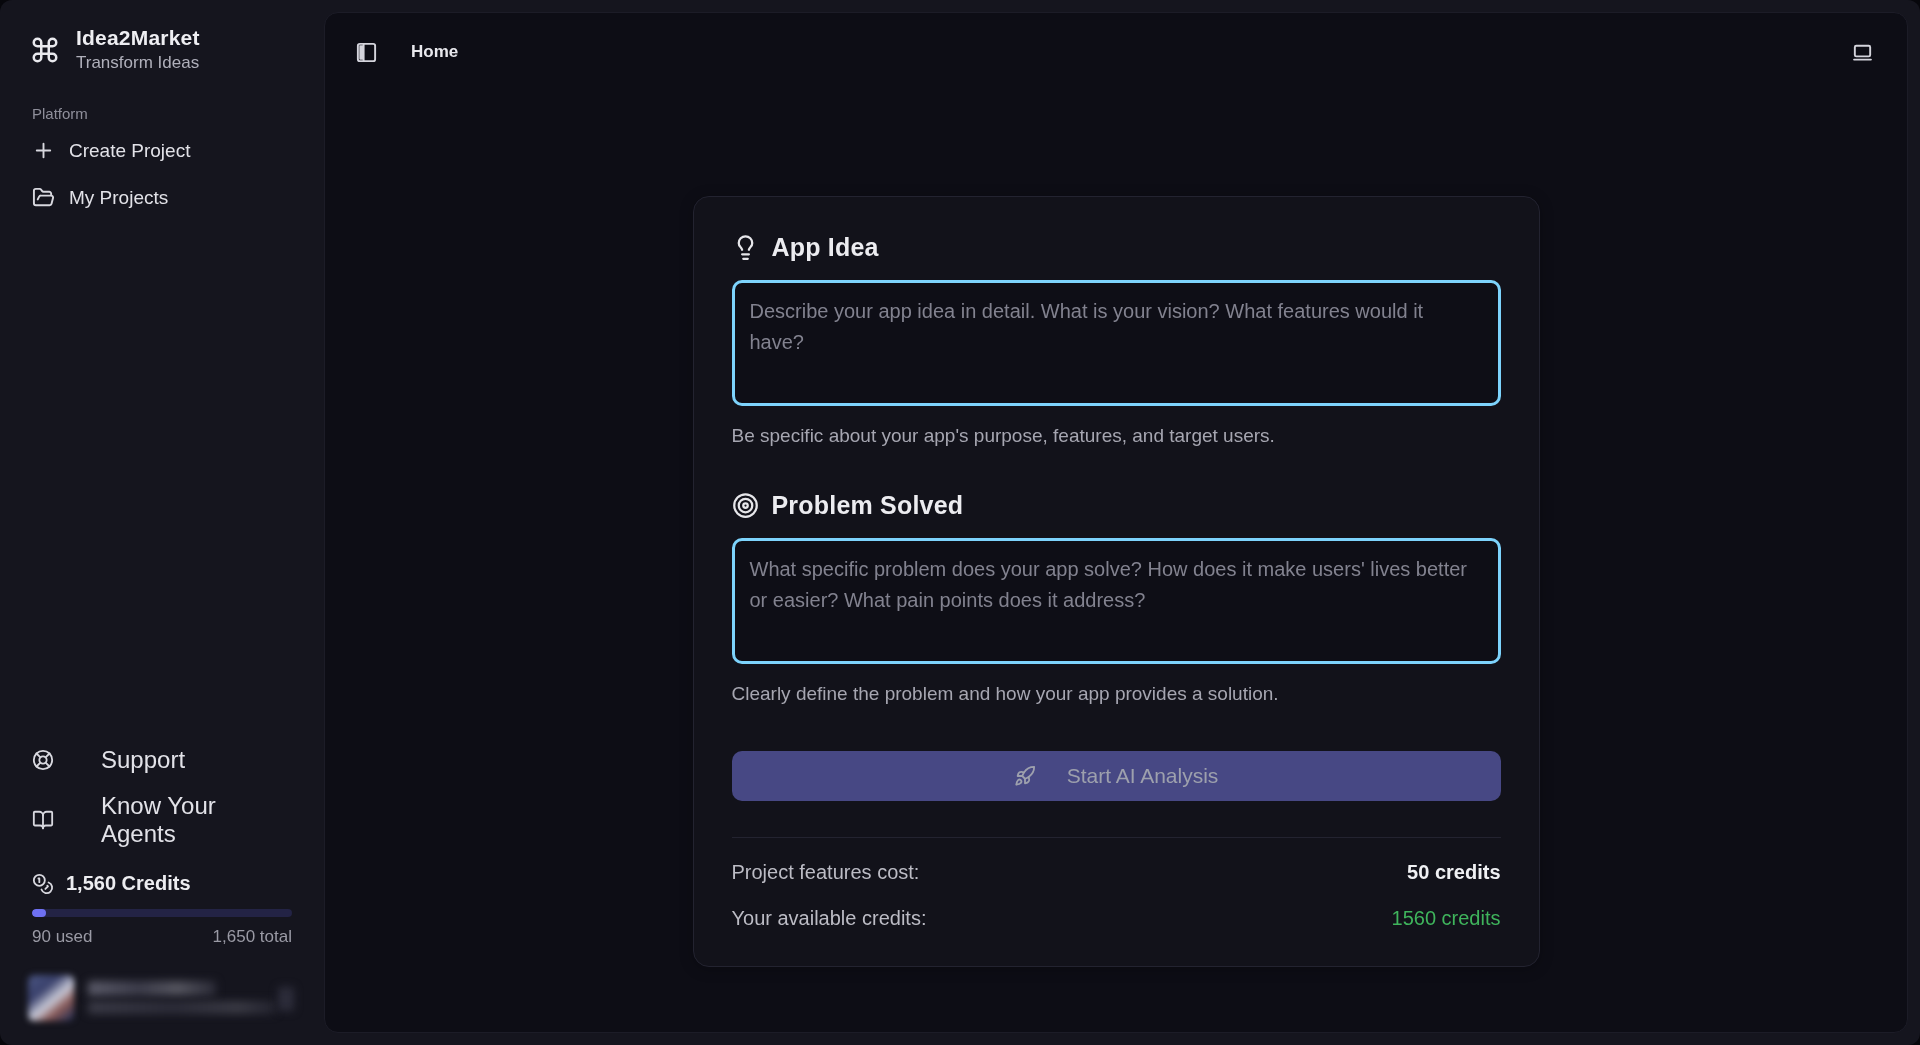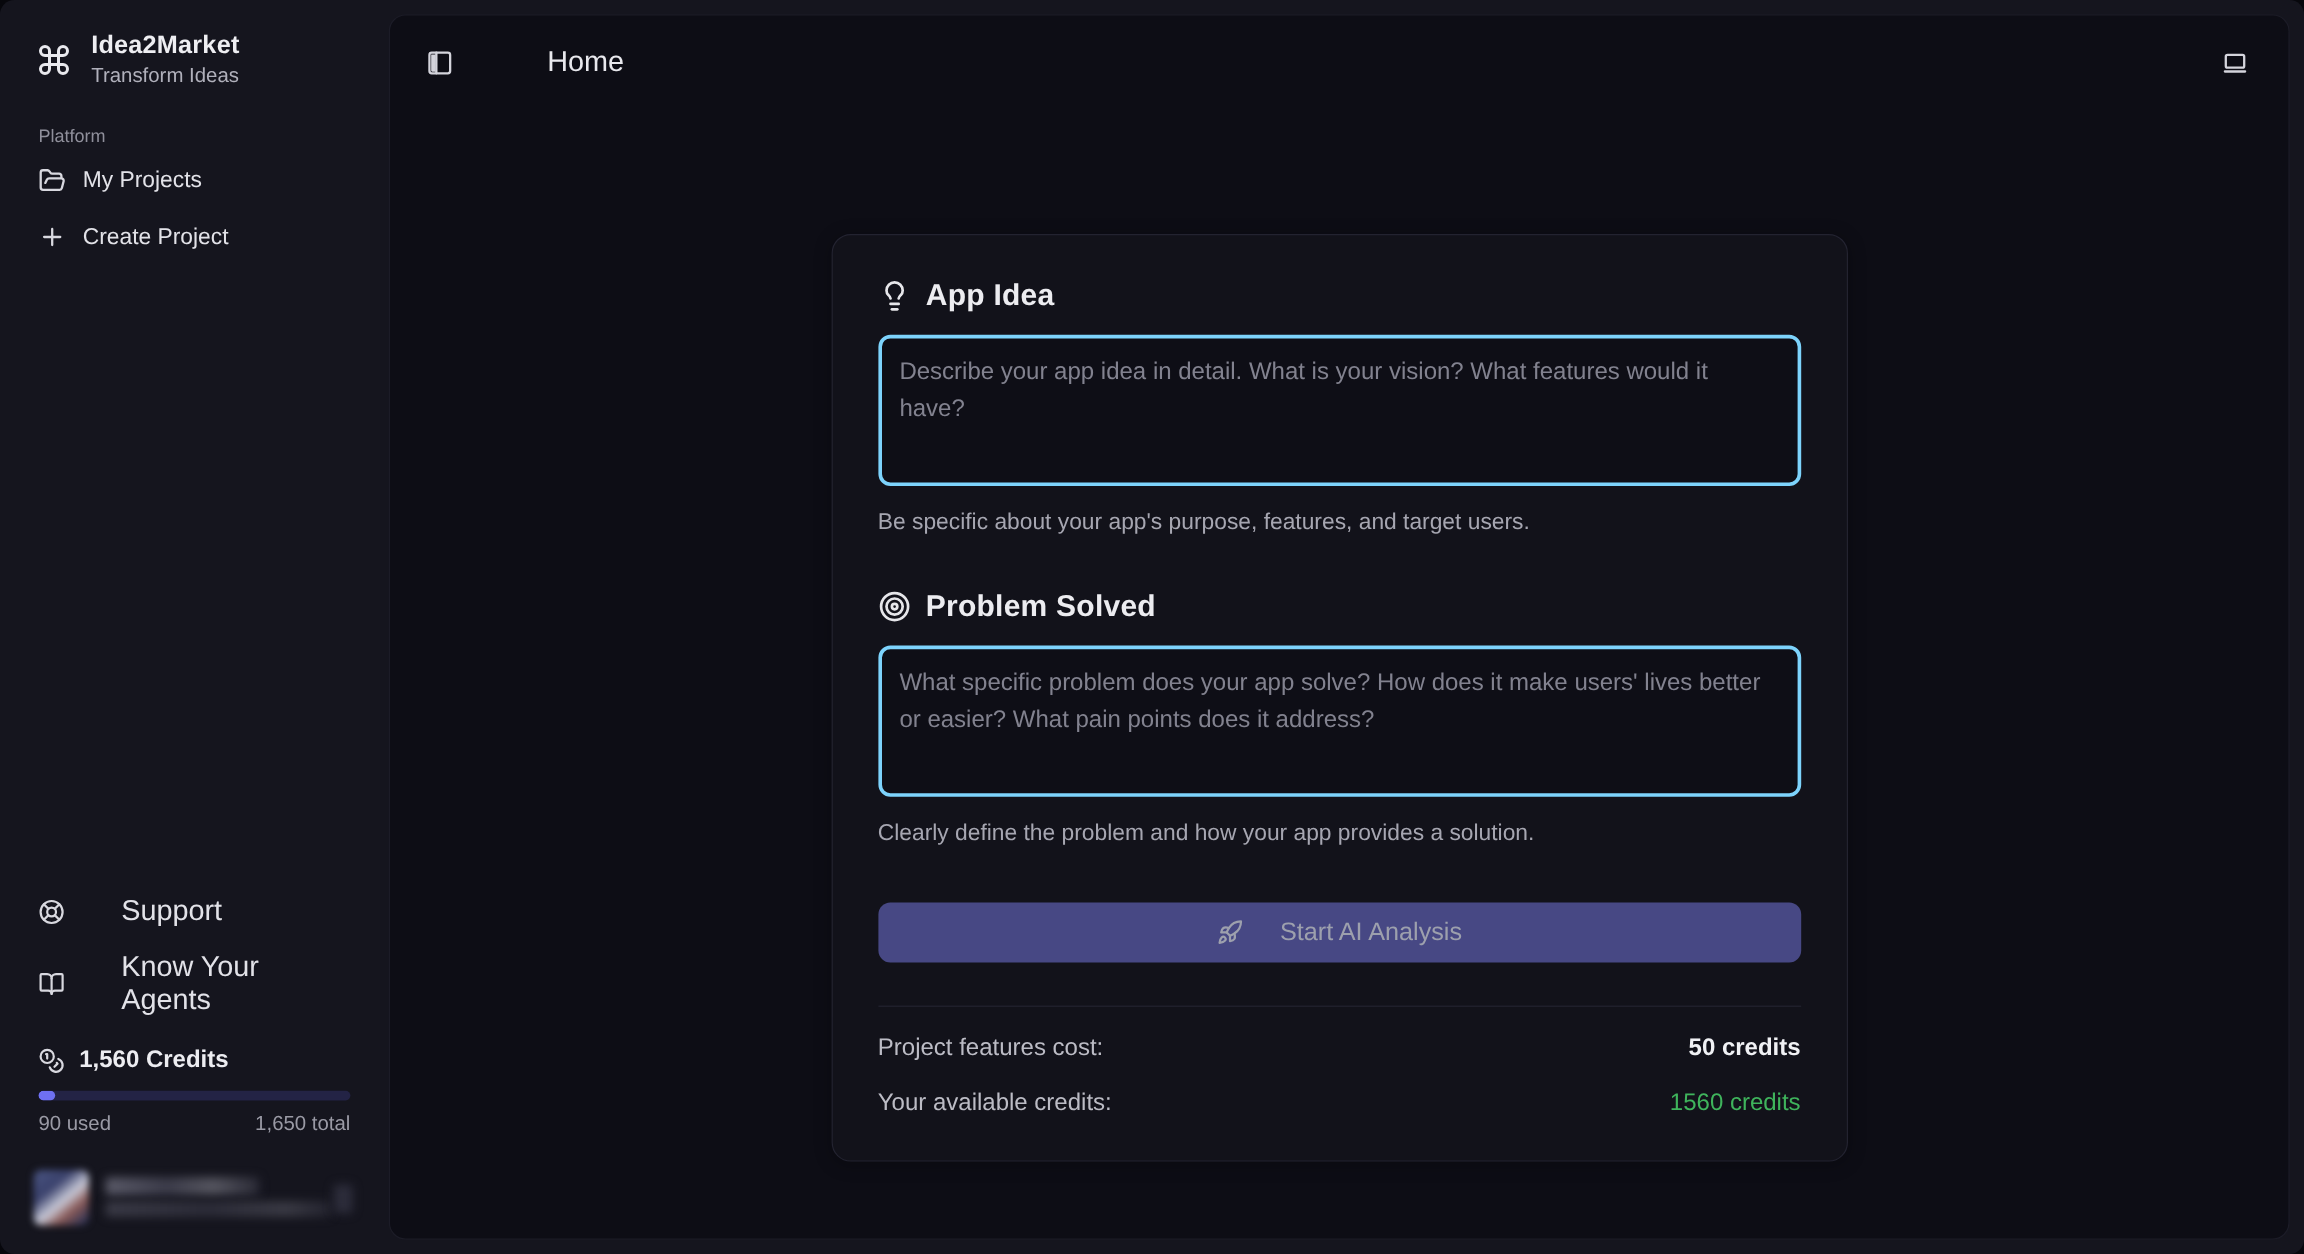--- a/index.html
+++ b/index.html
@@ -97,21 +97,21 @@
   .topbar {
     height: 78px; display: flex; align-items: center;
     padding: 0 26px 0 22px; gap: 26px;
   }
   .icon-btn {
     width: 38px; height: 38px; border-radius: 8px;
     display: flex; align-items: center; justify-content: center;
     color: #d4d4dc; cursor: pointer; background: transparent; border: none;
   }
   .icon-btn svg { width: 23px; height: 23px; }
-  .topbar-title { font-size: 24px; font-weight: 400; color: #e8e8ed; margin-left: 45px; }
+  .topbar-title { font-size: 17px; font-weight: 700; color: #e8e8ed; }
   .topbar-spacer { flex: 1; }
   .content { flex: 1; display: flex; justify-content: center; align-items: center; }
   
   .card {
     margin-top: 40px;
     width: 847px;
     background: #12121a;
     border: 1px solid #232330;
     border-radius: 16px;
     padding: 36px 38px;
@@ -176,32 +176,32 @@
         <div class="logo-sub">Transform Ideas</div>
       </span>
     </div>
 
     <div class="section-label">Platform</div>
 
     <nav class="nav">
       <div class="nav-item">
         <span class="ic">
           <svg viewBox="0 0 24 24" fill="none" stroke="currentColor" stroke-width="2" stroke-linecap="round" stroke-linejoin="round">
+              <path d="M5 12h14M12 5v14"></path>
+            </svg>
+        </span>
+        <span>Create Project</span>
+      </div>
+      <div class="nav-item">
+        <span class="ic">
+          <svg viewBox="0 0 24 24" fill="none" stroke="currentColor" stroke-width="2" stroke-linecap="round" stroke-linejoin="round">
               <path d="m6 14 1.45-2.9A2 2 0 0 1 9.24 10H20a2 2 0 0 1 1.94 2.5l-1.55 6a2 2 0 0 1-1.94 1.5H4a2 2 0 0 1-2-2V5a2 2 0 0 1 2-2h3.93a2 2 0 0 1 1.66.9l.82 1.2a2 2 0 0 0 1.66.9H18a2 2 0 0 1 2 2v2"></path>
             </svg>
         </span>
         <span>My Projects</span>
-      </div>
-      <div class="nav-item">
-        <span class="ic">
-          <svg viewBox="0 0 24 24" fill="none" stroke="currentColor" stroke-width="2" stroke-linecap="round" stroke-linejoin="round">
-              <path d="M5 12h14M12 5v14"></path>
-            </svg>
-        </span>
-        <span>Create Project</span>
       </div>
     </nav>
 
     <div class="sidebar-spacer"></div>
 
     <nav class="footer-nav">
       <div class="nav-item">
         <span class="ic">
           <svg viewBox="0 0 24 24" fill="none" stroke="currentColor" stroke-width="2" stroke-linecap="round" stroke-linejoin="round">
               <circle cx="12" cy="12" r="10"></circle>

